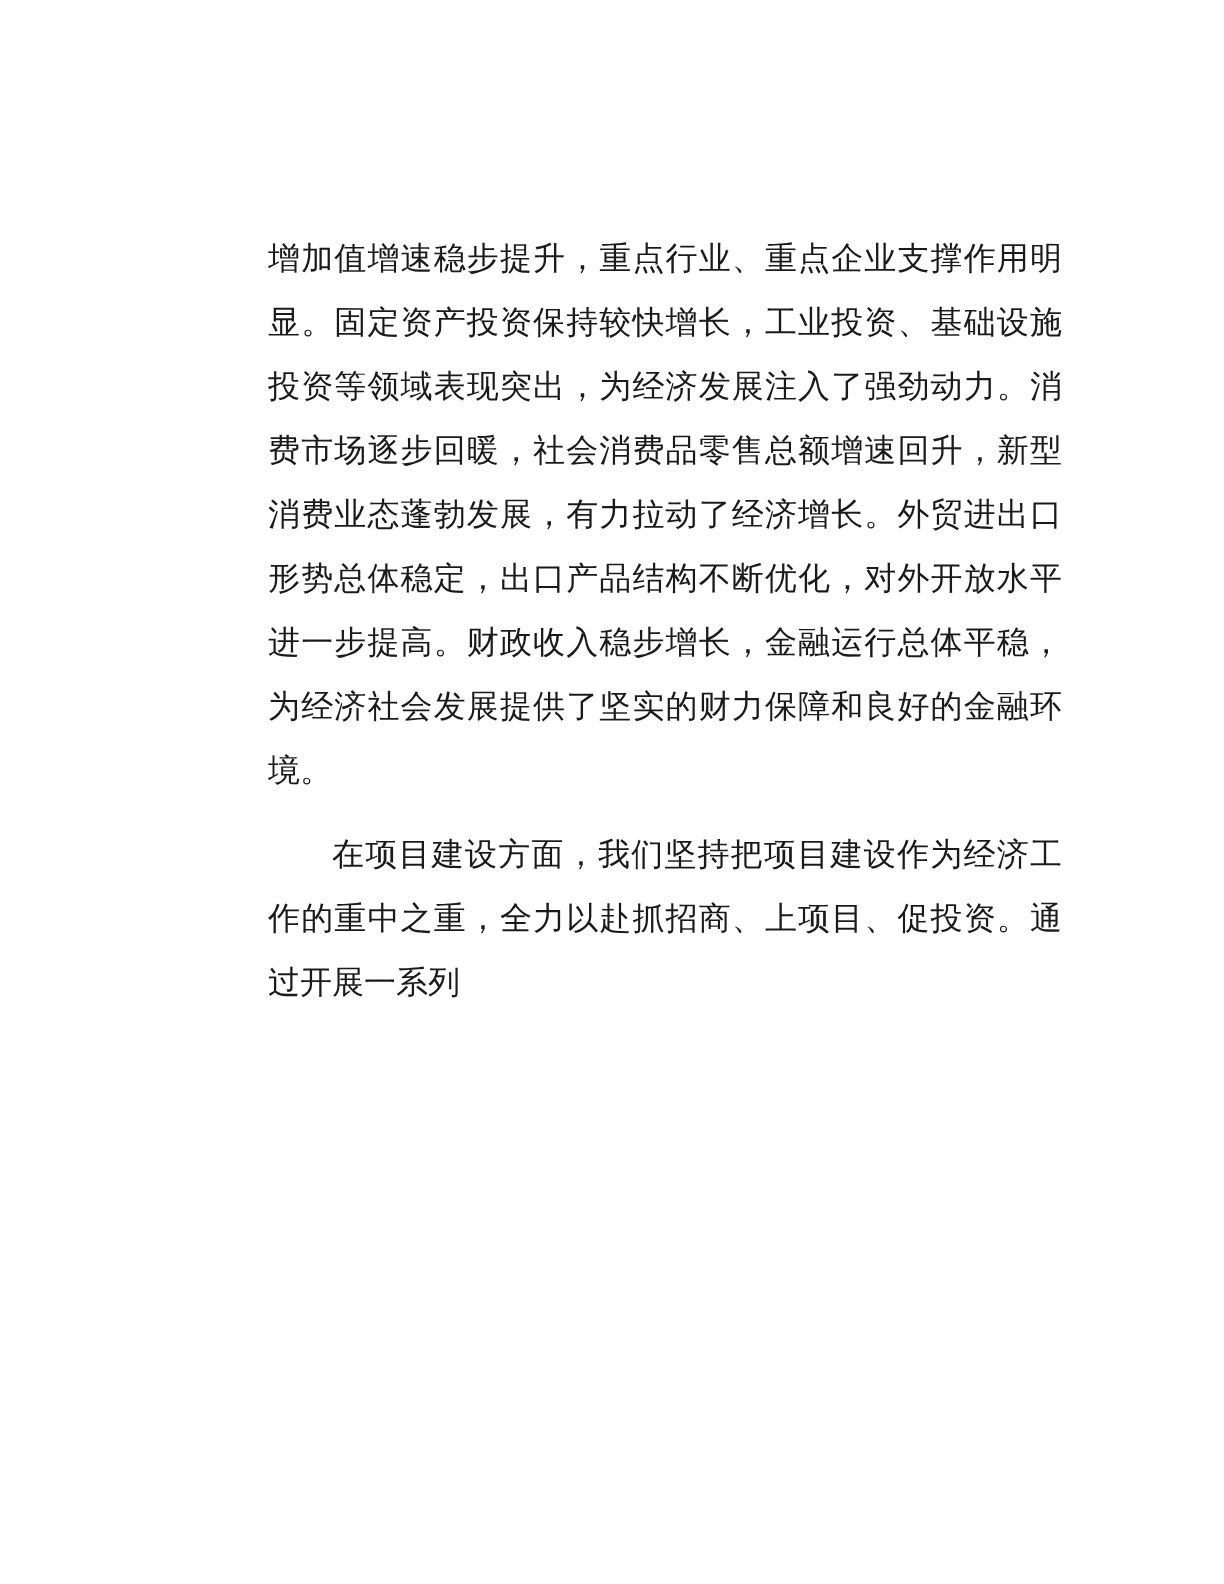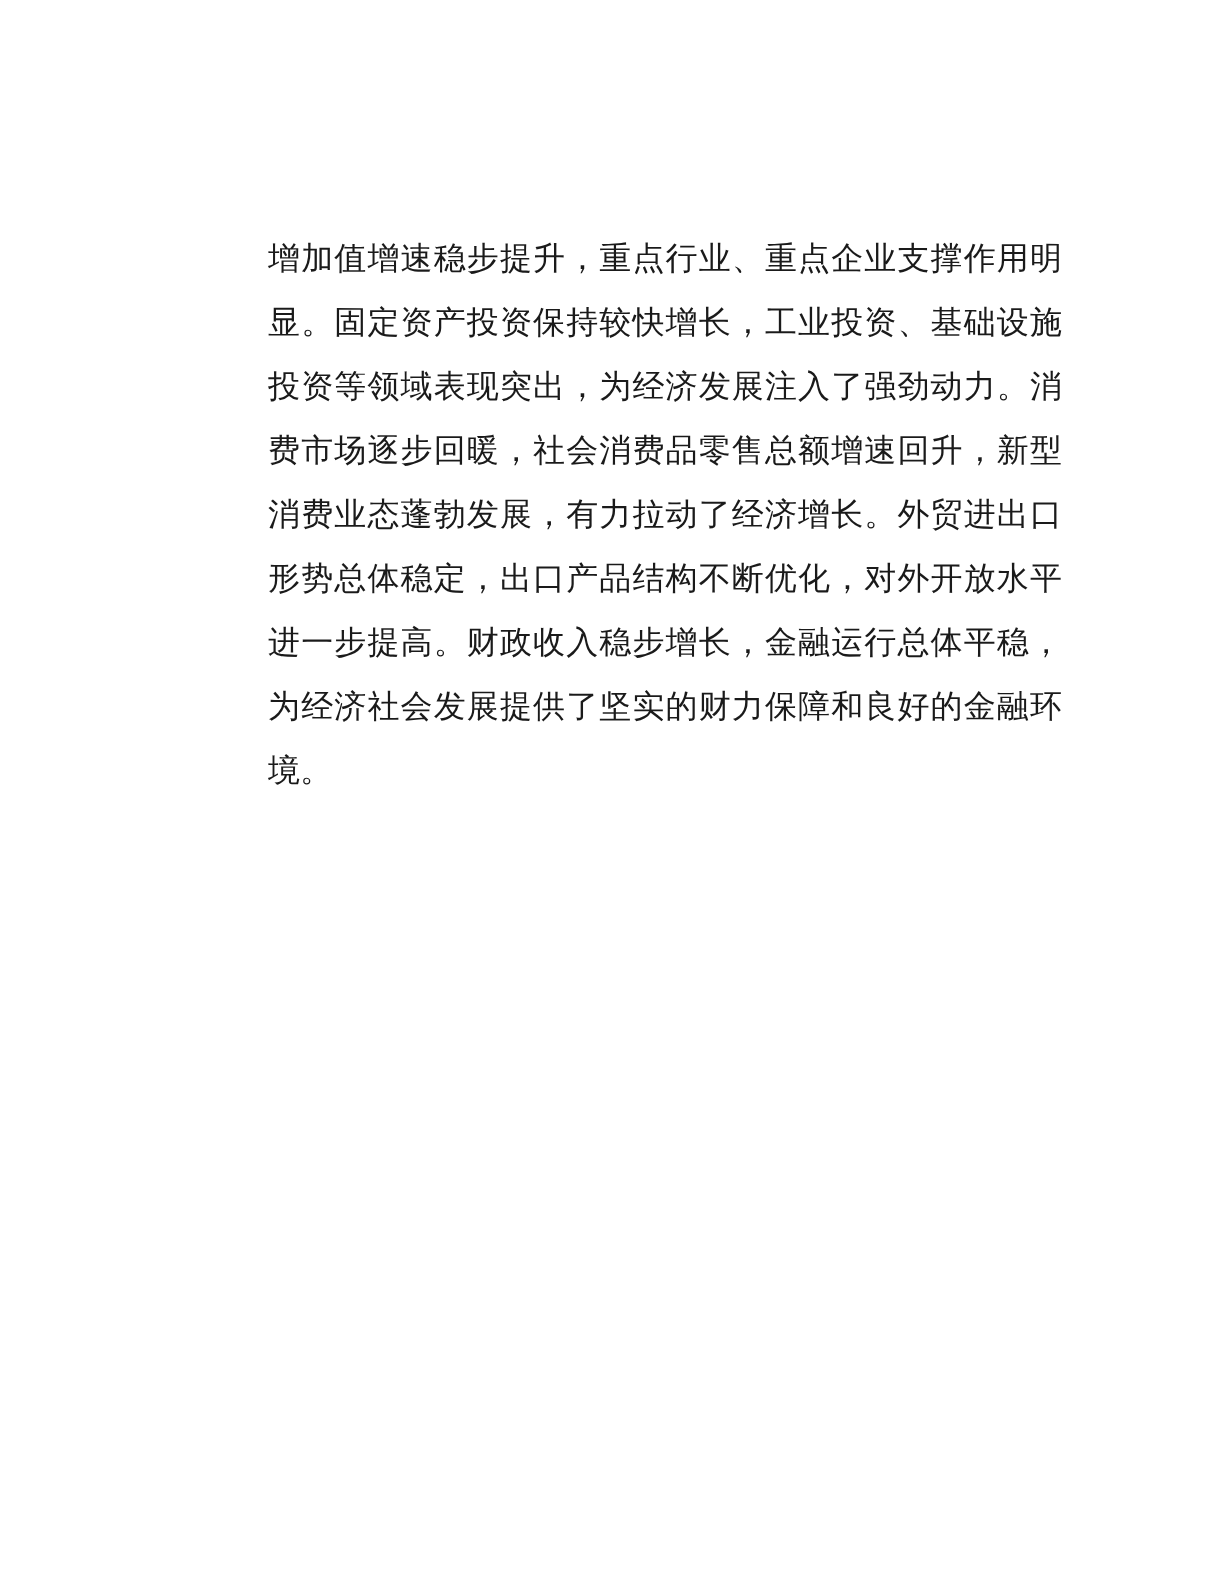--- a/index.html
+++ b/index.html
@@ -32,14 +32,15 @@
   .doc-body p.indent {
     text-indent: 64px;
   }
 </style>
 </head>
 <body>
 
 <div class="page">
   <div class="doc-body">
     <p>增加值增速稳步提升，重点行业、重点企业支撑作用明显。固定资产投资保持较快增长，工业投资、基础设施投资等领域表现突出，为经济发展注入了强劲动力。消费市场逐步回暖，社会消费品零售总额增速回升，新型消费业态蓬勃发展，有力拉动了经济增长。外贸进出口形势总体稳定，出口产品结构不断优化，对外开放水平进一步提高。财政收入稳步增长，金融运行总体平稳，为经济社会发展提供了坚实的财力保障和良好的金融环境。</p>
+    <p class="indent">在项目建设方面，我们坚持把项目建设作为经济工作的重中之重，全力以赴抓招商、上项目、促投资。通过开展一系列</p>
   </div>
 </div>
 
 </body></html>

